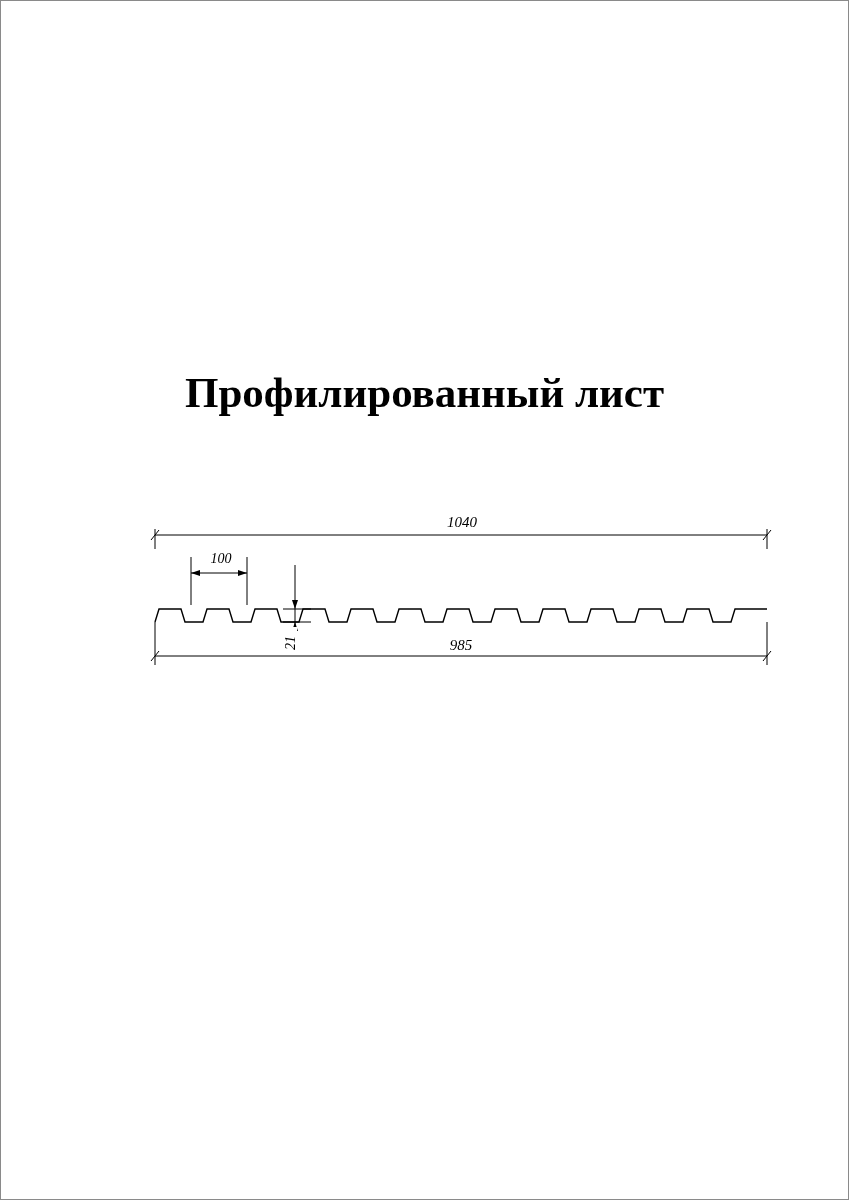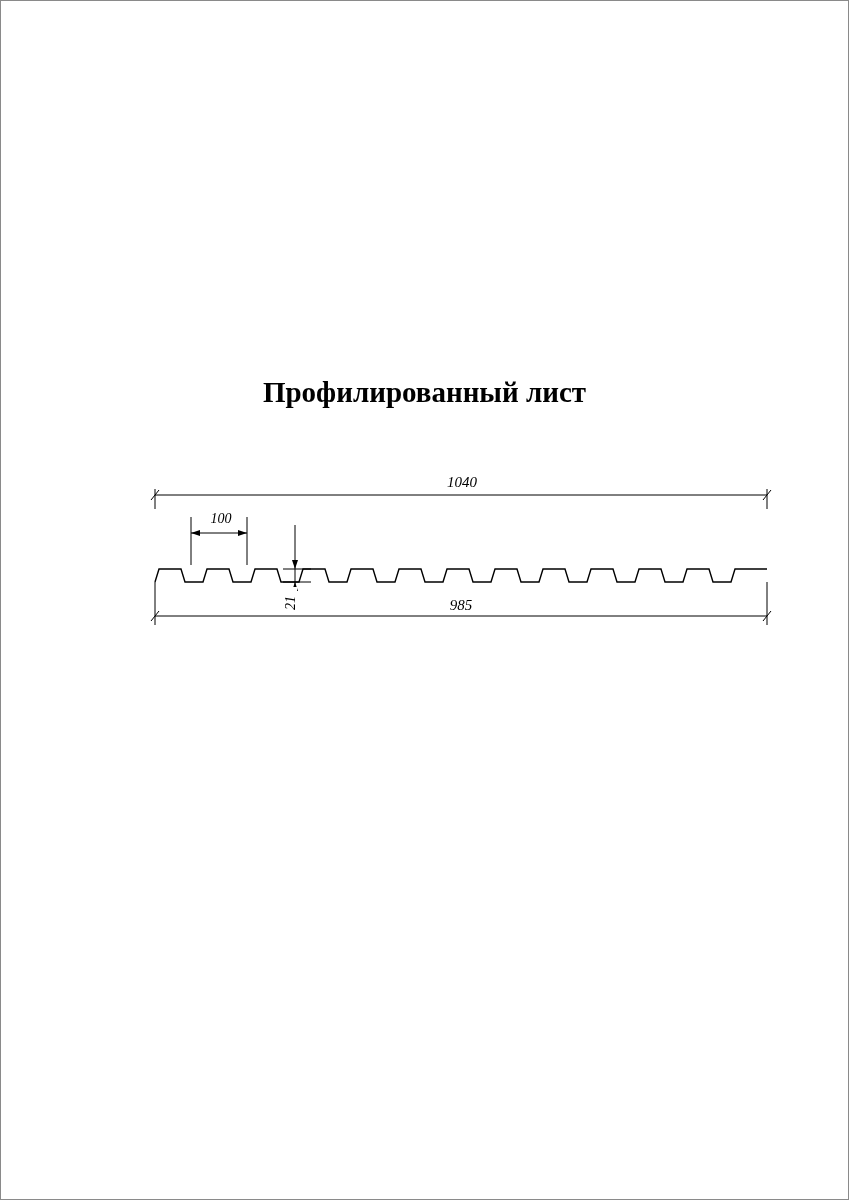--- a/index.html
+++ b/index.html
@@ -23,33 +23,33 @@
     background: #ffffff;
   }
   .title-block {
     position: absolute;
     left: 0;
     top: 368px;
     width: 847px;
     text-align: center;
     font-family: "Liberation Serif", serif;
     font-weight: bold;
-    font-size: 29px;
+    font-size: 43px;
     line-height: 47px;
     color: #000000;
     letter-spacing: 0px;
   }
   .title-line {
     display: block;
     white-space: nowrap;
   }
   #drawing {
     position: absolute;
     left: 120px;
-    top: 464px;
+    top: 504px;
     width: 680px;
     height: 180px;
   }
   .dim-label {
     font-family: "Liberation Serif", serif;
     font-style: italic;
     font-size: 15px;
     fill: #000000;
   }
   .dim-label-small {

